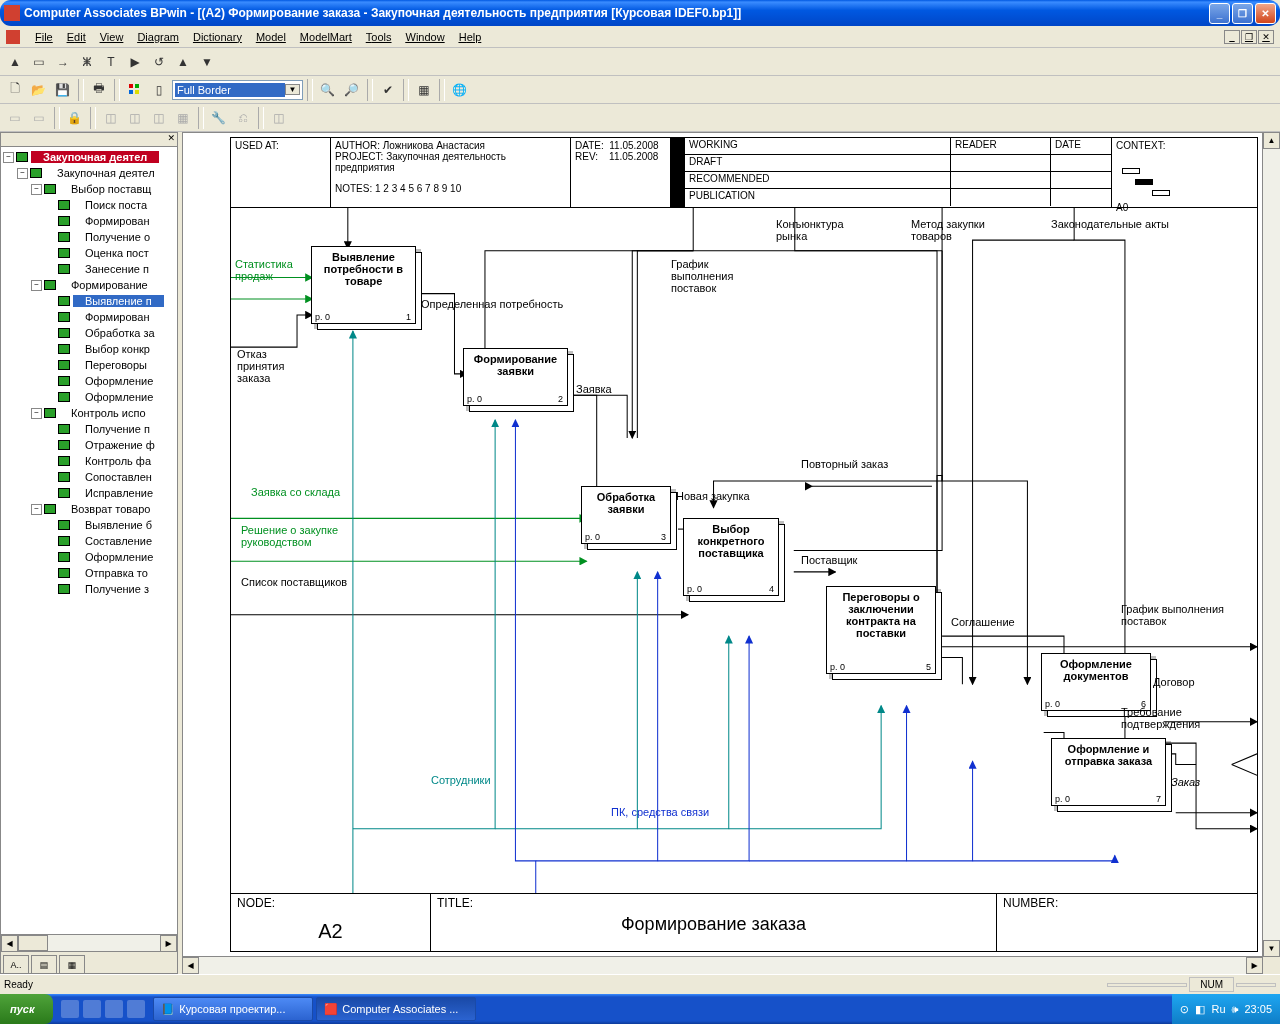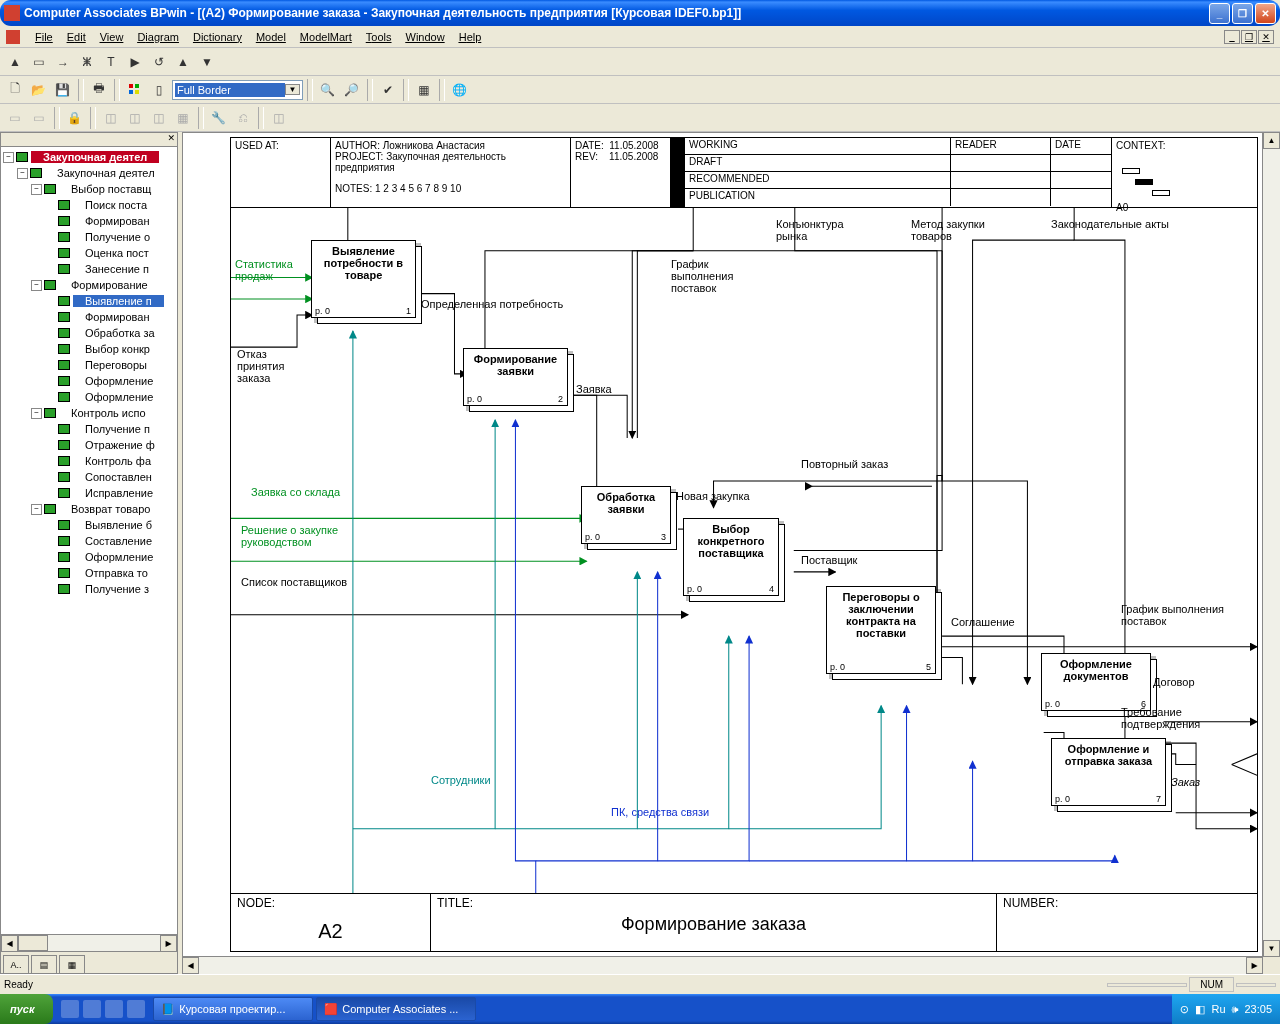--- a/index.html
+++ b/index.html
@@ -472,21 +472,21 @@
             <path d="M490 580 H640 V465" stroke="#008888" fill="none" marker-end="url(#aht)"></path>
 
             <path d="M300 640 V610 H280 V198" stroke="#1030d0" fill="none" marker-end="url(#ahb)"></path>
             <path d="M300 610 H420 V340" stroke="#1030d0" fill="none" marker-end="url(#ahb)"></path>
             <path d="M420 610 H510 V400" stroke="#1030d0" fill="none" marker-end="url(#ahb)"></path>
             <path d="M510 610 H665 V465" stroke="#1030d0" fill="none" marker-end="url(#ahb)"></path>
             <path d="M665 610 H730 V517" stroke="#1030d0" fill="none" marker-end="url(#ahb)"></path>
             <path d="M730 610 H870 V605" stroke="#1030d0" fill="none" marker-end="url(#ahb)"></path>
           </svg>
 
-          <div class="act" style="left:80px; top:32px; width:105px; height:78px;">
+          <div class="act" style="left:80px; top:38px; width:105px; height:78px;">
             <span>Выявление потребности в товаре</span>
             <span class="pid">p. 0</span><span class="num">1</span>
           </div>
           <div class="act" style="left:232px; top:140px; width:105px; height:58px;">
             <span>Формирование заявки</span>
             <span class="pid">p. 0</span><span class="num">2</span>
           </div>
           <div class="act" style="left:350px; top:278px; width:90px; height:58px;">
             <span>Обработка заявки</span>
             <span class="pid">p. 0</span><span class="num">3</span>

